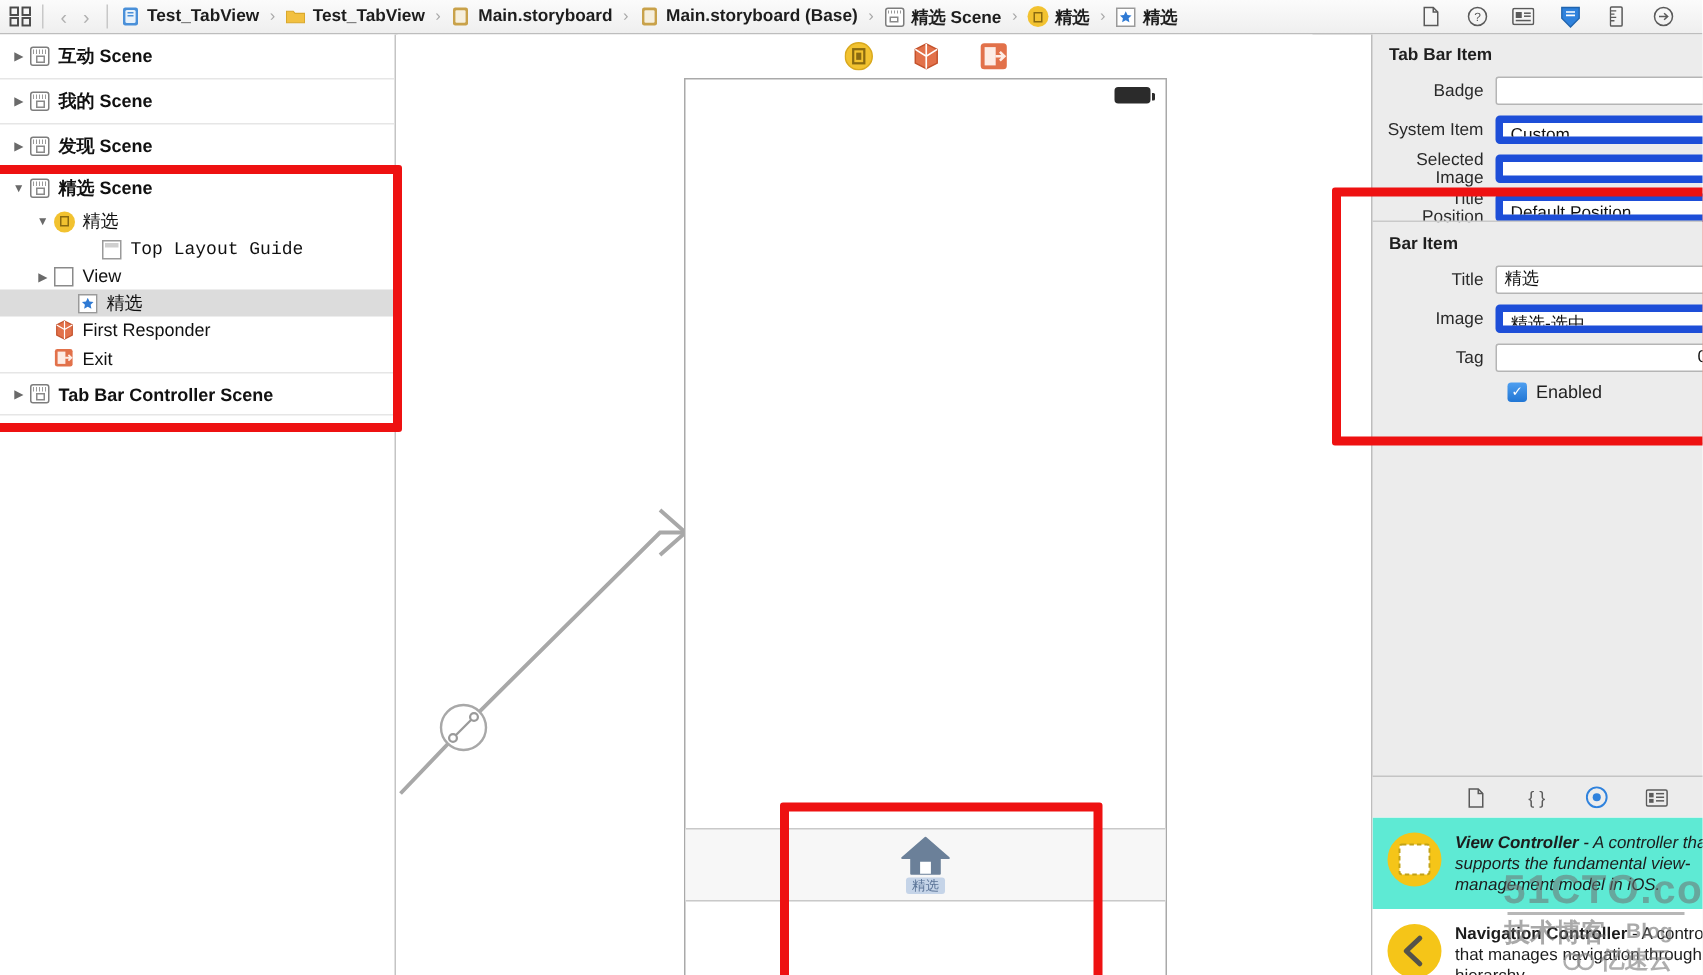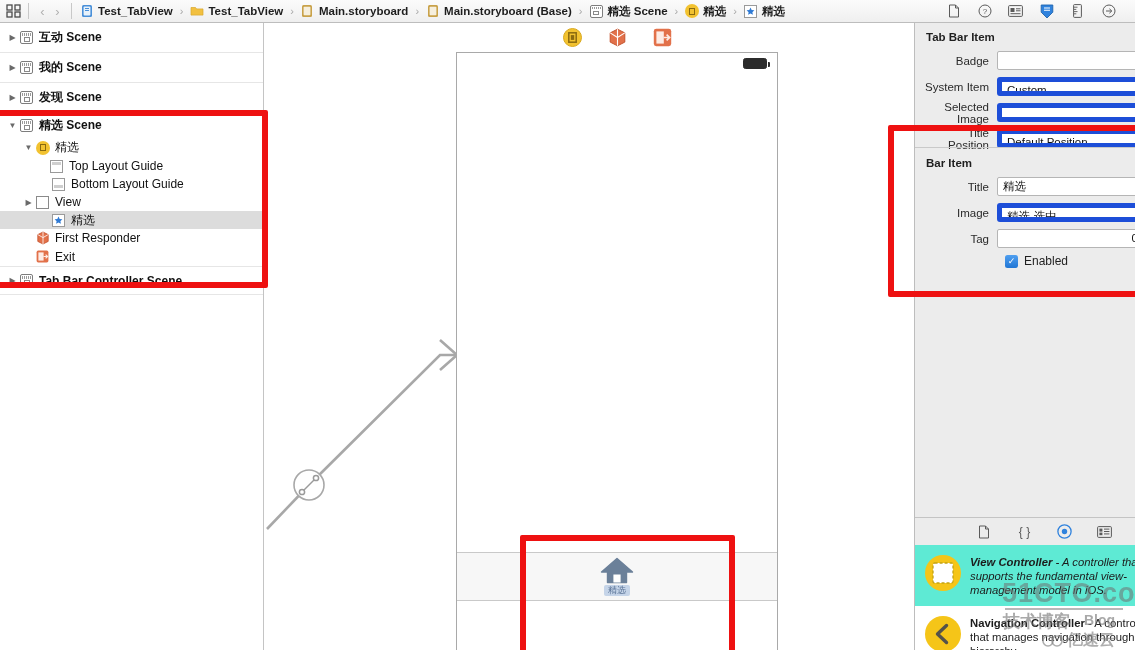--- a/index.html
+++ b/index.html
@@ -336,35 +336,28 @@
     <div class="orow tight" style="padding-left:22px;height:19px;">
       <span class="disc">▼</span>
       <span class="oic">
           <span class="ic-vc">
             <i></i>
           </span>
         </span>
       <span class="olabel">精选</span>
     </div>
 
-    <div class="orow tight" style="padding-left:36px;height:18px;">
+    <div class="orow tight" style="padding-left:54px;height:18px;font-family:Liberation Mono, monospace;">
       <span class="disc empty">▶</span>
       <span class="oic">
           <span class="ic-guide top"></span>
         </span>
       <span class="olabel">Top Layout Guide</span>
     </div>
 
-    <div class="orow tight" style="padding-left:38px;height:18px;">
-      <span class="disc empty">▶</span>
-      <span class="oic">
-          <span class="ic-guide bot"></span>
-        </span>
-      <span class="olabel">Bottom Layout Guide</span>
-    </div>
 
     <div class="orow tight" style="padding-left:38px;height:18px;">
       <span class="disc" style="margin-left:-16px">▶</span>
       <span class="oic">
           <span class="ic-view"></span>
         </span>
       <span class="olabel">View</span>
     </div>
 
     <div class="orow tight sel" style="padding-left:38px;height:18px;">

